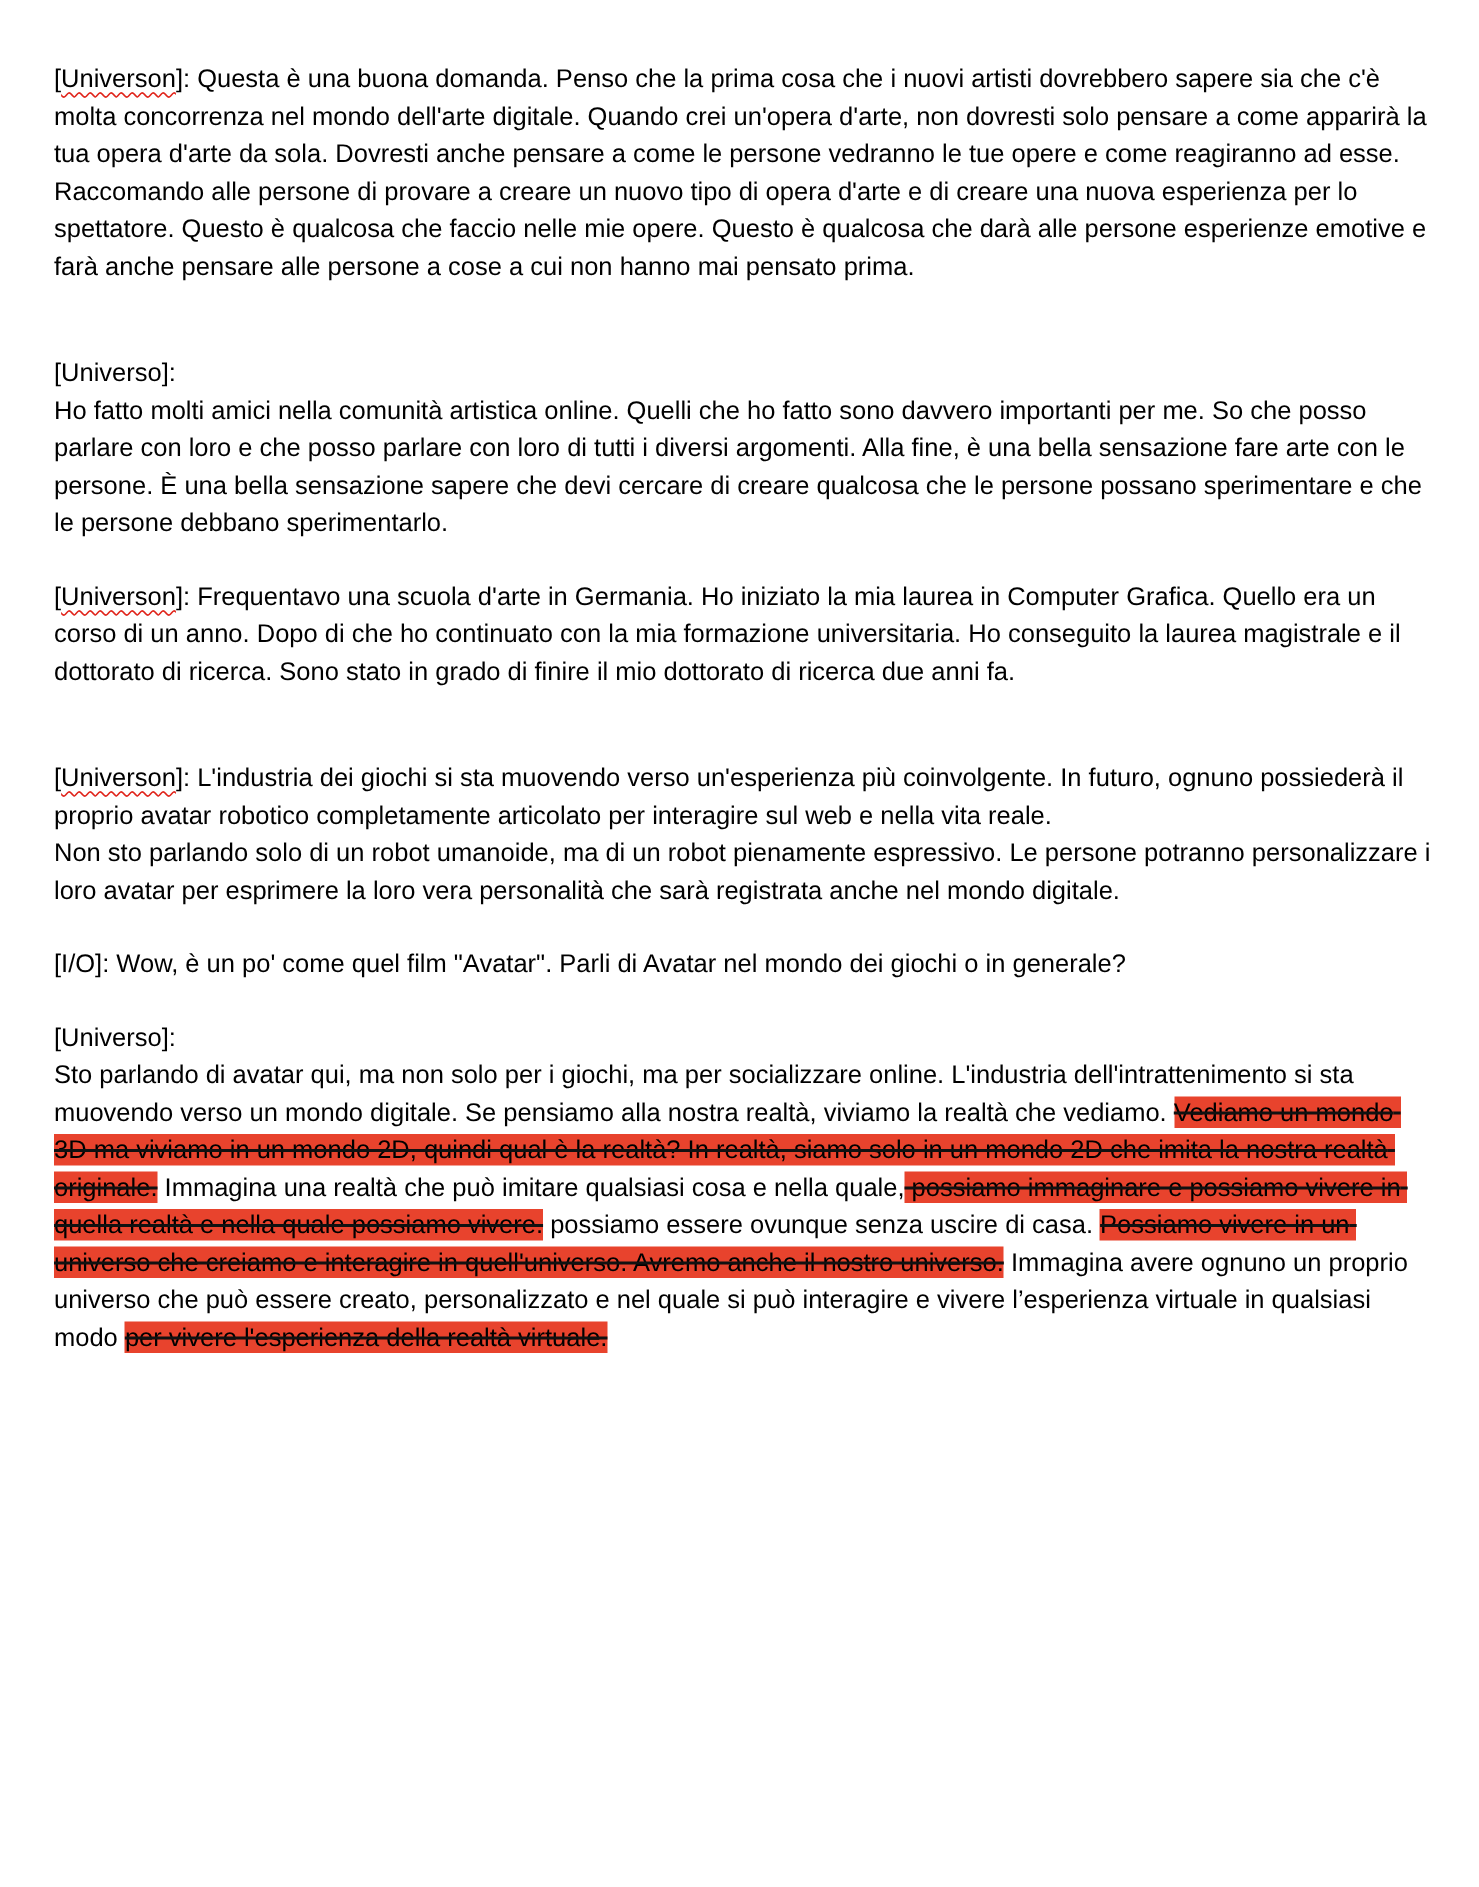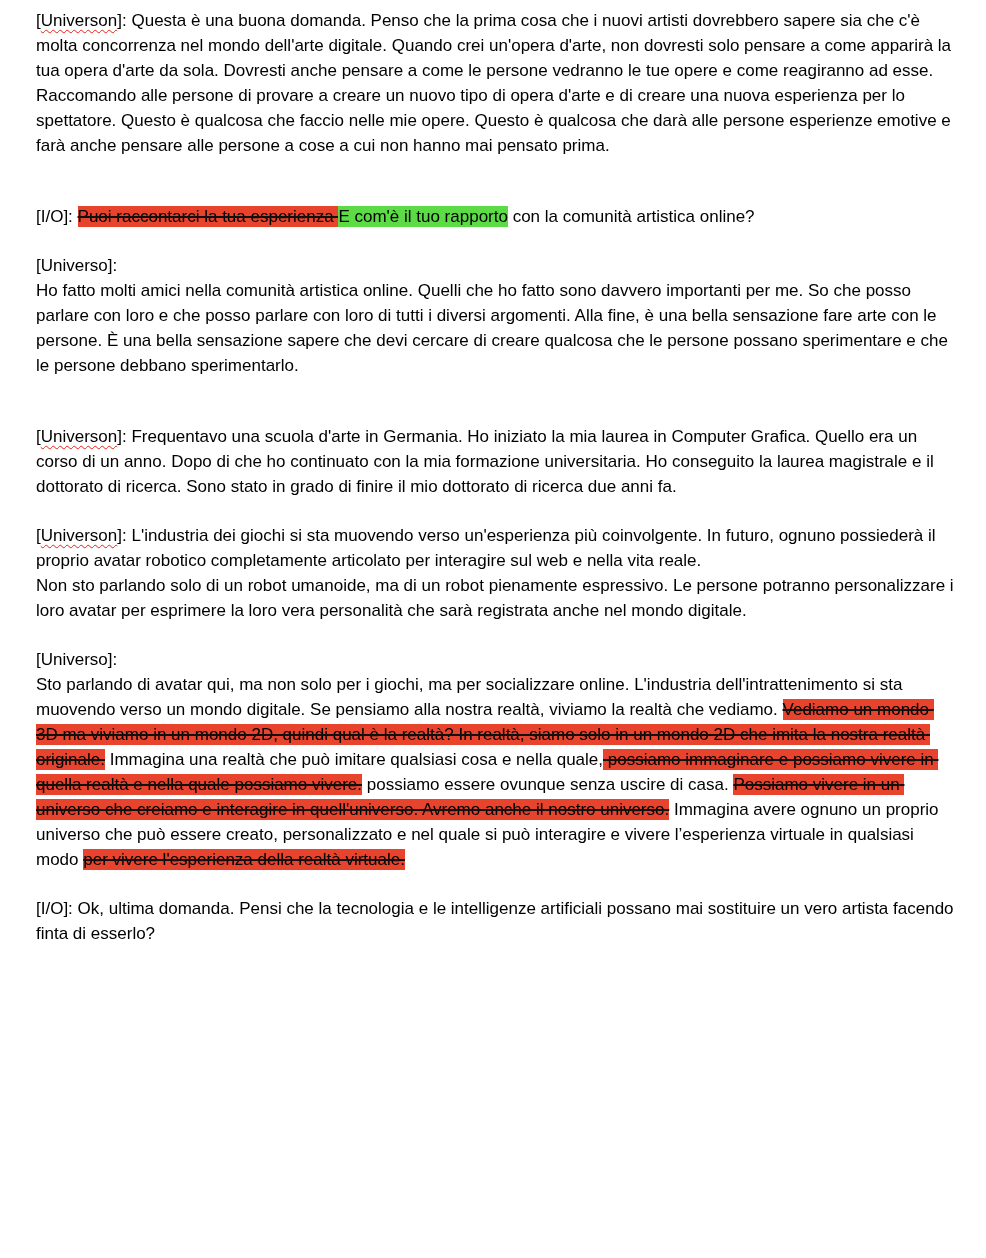--- a/index.html
+++ b/index.html
@@ -4,21 +4,21 @@
 <style>
   html, body {
     margin: 0;
     padding: 0;
     background: #ffffff;
   }
   .page {
     width: 986px;
     min-height: 1258px;
     box-sizing: border-box;
-    padding: 8px 32px 20px 36px;
+    padding: 40px 32px 20px 36px;
     background: #ffffff;
     color: #000000;
     font-family: "Liberation Sans", sans-serif;
     font-size: 17px;
     line-height: 25px;
   }
   .para {
     margin: 0 0 24px 0;
     white-space: pre-wrap;
   }
@@ -49,23 +49,22 @@
     text-decoration-thickness: 1px;
     text-underline-offset: 3px;
   }
 </style>
 </head>
 <body>
 
 <div class="page">
   <div>
       <p class="para"><span class="run run-normal">[</span><span class="run run-misspelled">Universon</span><span class="run run-normal">]: Questa è una buona domanda. Penso che la prima cosa che i nuovi artisti dovrebbero sapere sia che c'è molta concorrenza nel mondo dell'arte digitale. Quando crei un'opera d'arte, non dovresti solo pensare a come apparirà la tua opera d'arte da sola. Dovresti anche pensare a come le persone vedranno le tue opere e come reagiranno ad esse. Raccomando alle persone di provare a creare un nuovo tipo di opera d'arte e di creare una nuova esperienza per lo spettatore. Questo è qualcosa che faccio nelle mie opere. Questo è qualcosa che darà alle persone esperienze emotive e farà anche pensare alle persone a cose a cui non hanno mai pensato prima.</span></p>
-      <p class="para"><span class="run run-normal">[I/O]: </span><span class="run run-deleted">Puoi raccontarci la tua esperienza </span><span class="run run-inserted">E com'è il tuo rapporto</span><span class="run run-normal"> con la comunità artistica online?</span></p>
       <p class="para"><span class="run run-normal">[Universo]:
 Ho fatto molti amici nella comunità artistica online. Quelli che ho fatto sono davvero importanti per me. So che posso parlare con loro e che posso parlare con loro di tutti i diversi argomenti. Alla fine, è una bella sensazione fare arte con le persone. È una bella sensazione sapere che devi cercare di creare qualcosa che le persone possano sperimentare e che le persone debbano sperimentarlo.</span></p>
       <p class="para"><span class="run run-normal">[</span><span class="run run-misspelled">Universon</span><span class="run run-normal">]: Frequentavo una scuola d'arte in Germania. Ho iniziato la mia laurea in Computer Grafica. Quello era un corso di un anno. Dopo di che ho continuato con la mia formazione universitaria. Ho conseguito la laurea magistrale e il dottorato di ricerca. Sono stato in grado di finire il mio dottorato di ricerca due anni fa.</span></p>
       <p class="para"><span class="run run-normal">[</span><span class="run run-misspelled">Universon</span><span class="run run-normal">]: L'industria dei giochi si sta muovendo verso un'esperienza più coinvolgente. In futuro, ognuno possiederà il proprio avatar robotico completamente articolato per interagire sul web e nella vita reale.
 Non sto parlando solo di un robot umanoide, ma di un robot pienamente espressivo. Le persone potranno personalizzare i loro avatar per esprimere la loro vera personalità che sarà registrata anche nel mondo digitale.</span></p>
+      <p class="para"><span class="run run-normal">[I/O]: Wow, è un po' come quel film "Avatar". Parli di Avatar nel mondo dei giochi o in generale?</span></p>
       <p class="para"><span class="run run-normal">[Universo]:
 Sto parlando di avatar qui, ma non solo per i giochi, ma per socializzare online. L'industria dell'intrattenimento si sta muovendo verso un mondo digitale. Se pensiamo alla nostra realtà, viviamo la realtà che vediamo. </span><span class="run run-deleted">Vediamo un mondo 3D ma viviamo in un mondo 2D, quindi qual è la realtà? In realtà, siamo solo in un mondo 2D che imita la nostra realtà originale.</span><span class="run run-normal"> Immagina una realtà che può imitare qualsiasi cosa e nella quale,</span><span class="run run-deleted"> possiamo immaginare e possiamo vivere in quella realtà e nella quale possiamo vivere.</span><span class="run run-normal"> possiamo essere ovunque senza uscire di casa. </span><span class="run run-deleted">Possiamo vivere in un universo che creiamo e interagire in quell'universo. Avremo anche il nostro universo.</span><span class="run run-normal"> Immagina avere ognuno un proprio universo che può essere creato, personalizzato e nel quale si può interagire e vivere l’esperienza virtuale in qualsiasi modo </span><span class="run run-deleted">per vivere l'esperienza della realtà virtuale.</span></p>
-      <p class="para"><span class="run run-normal">[I/O]: Ok, ultima domanda. Pensi che la tecnologia e le intelligenze artificiali possano mai sostituire un vero artista facendo finta di esserlo?</span></p>
     </div>
 </div>
 
 </body></html>

